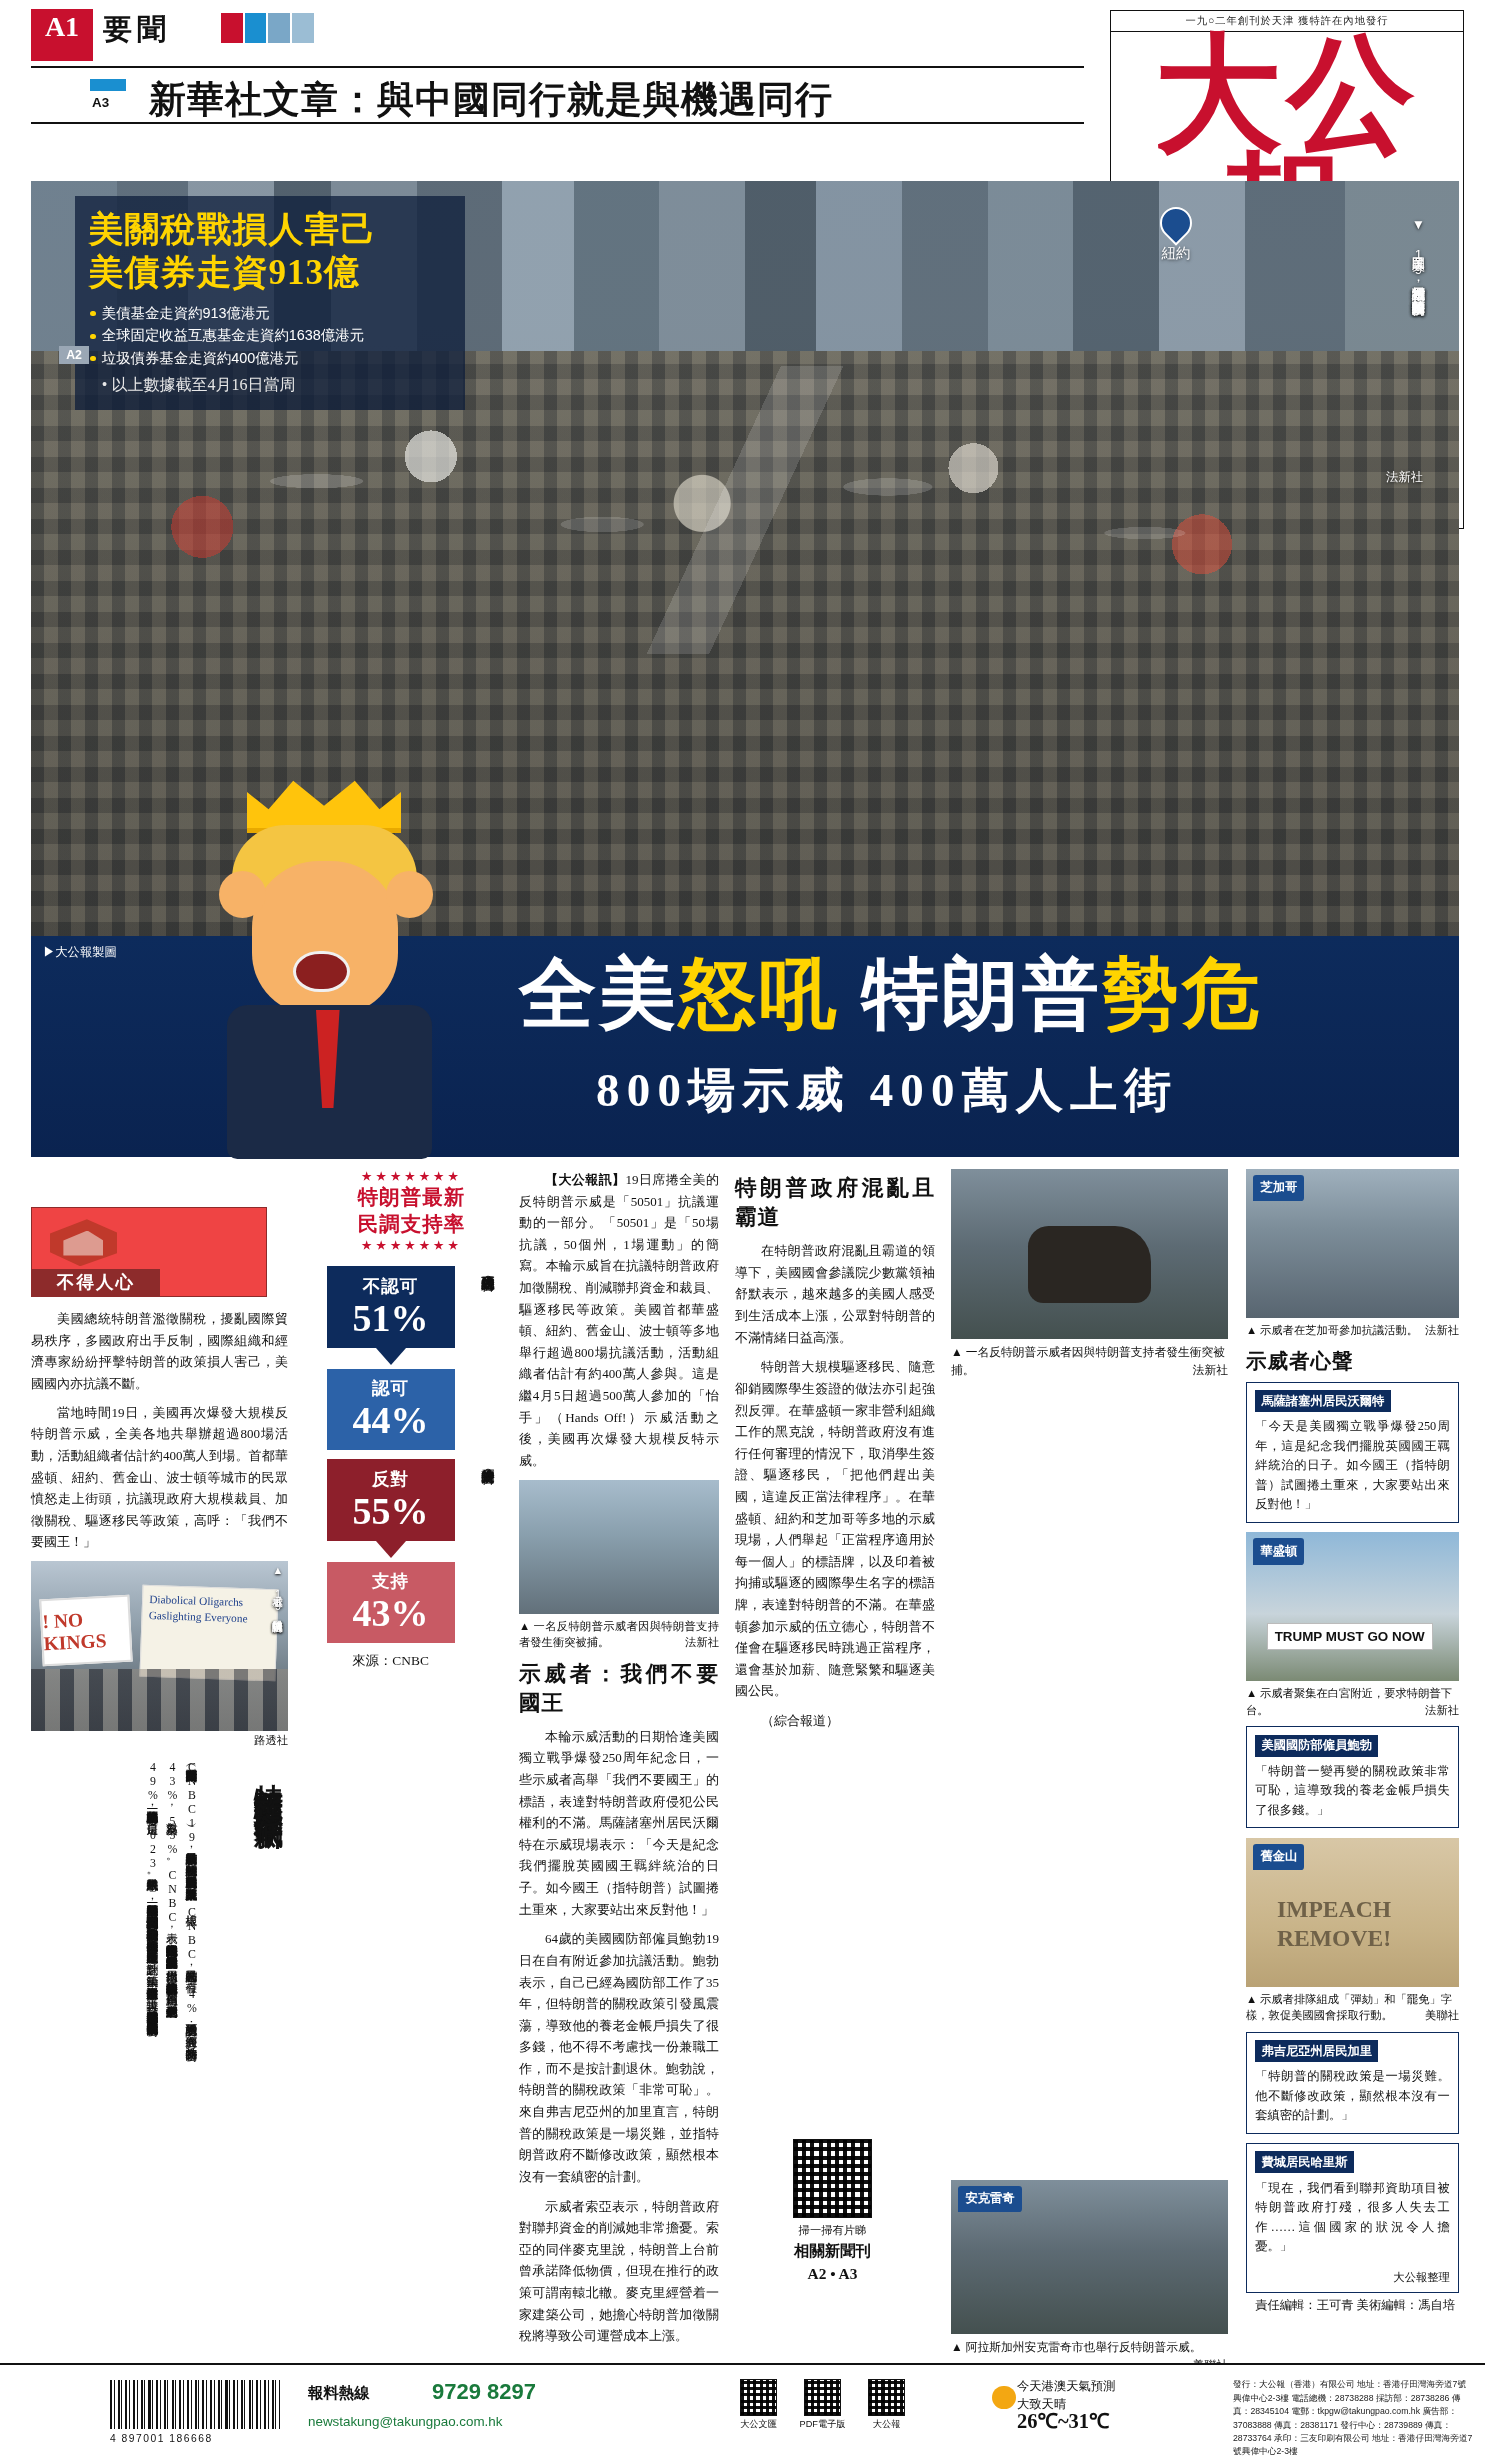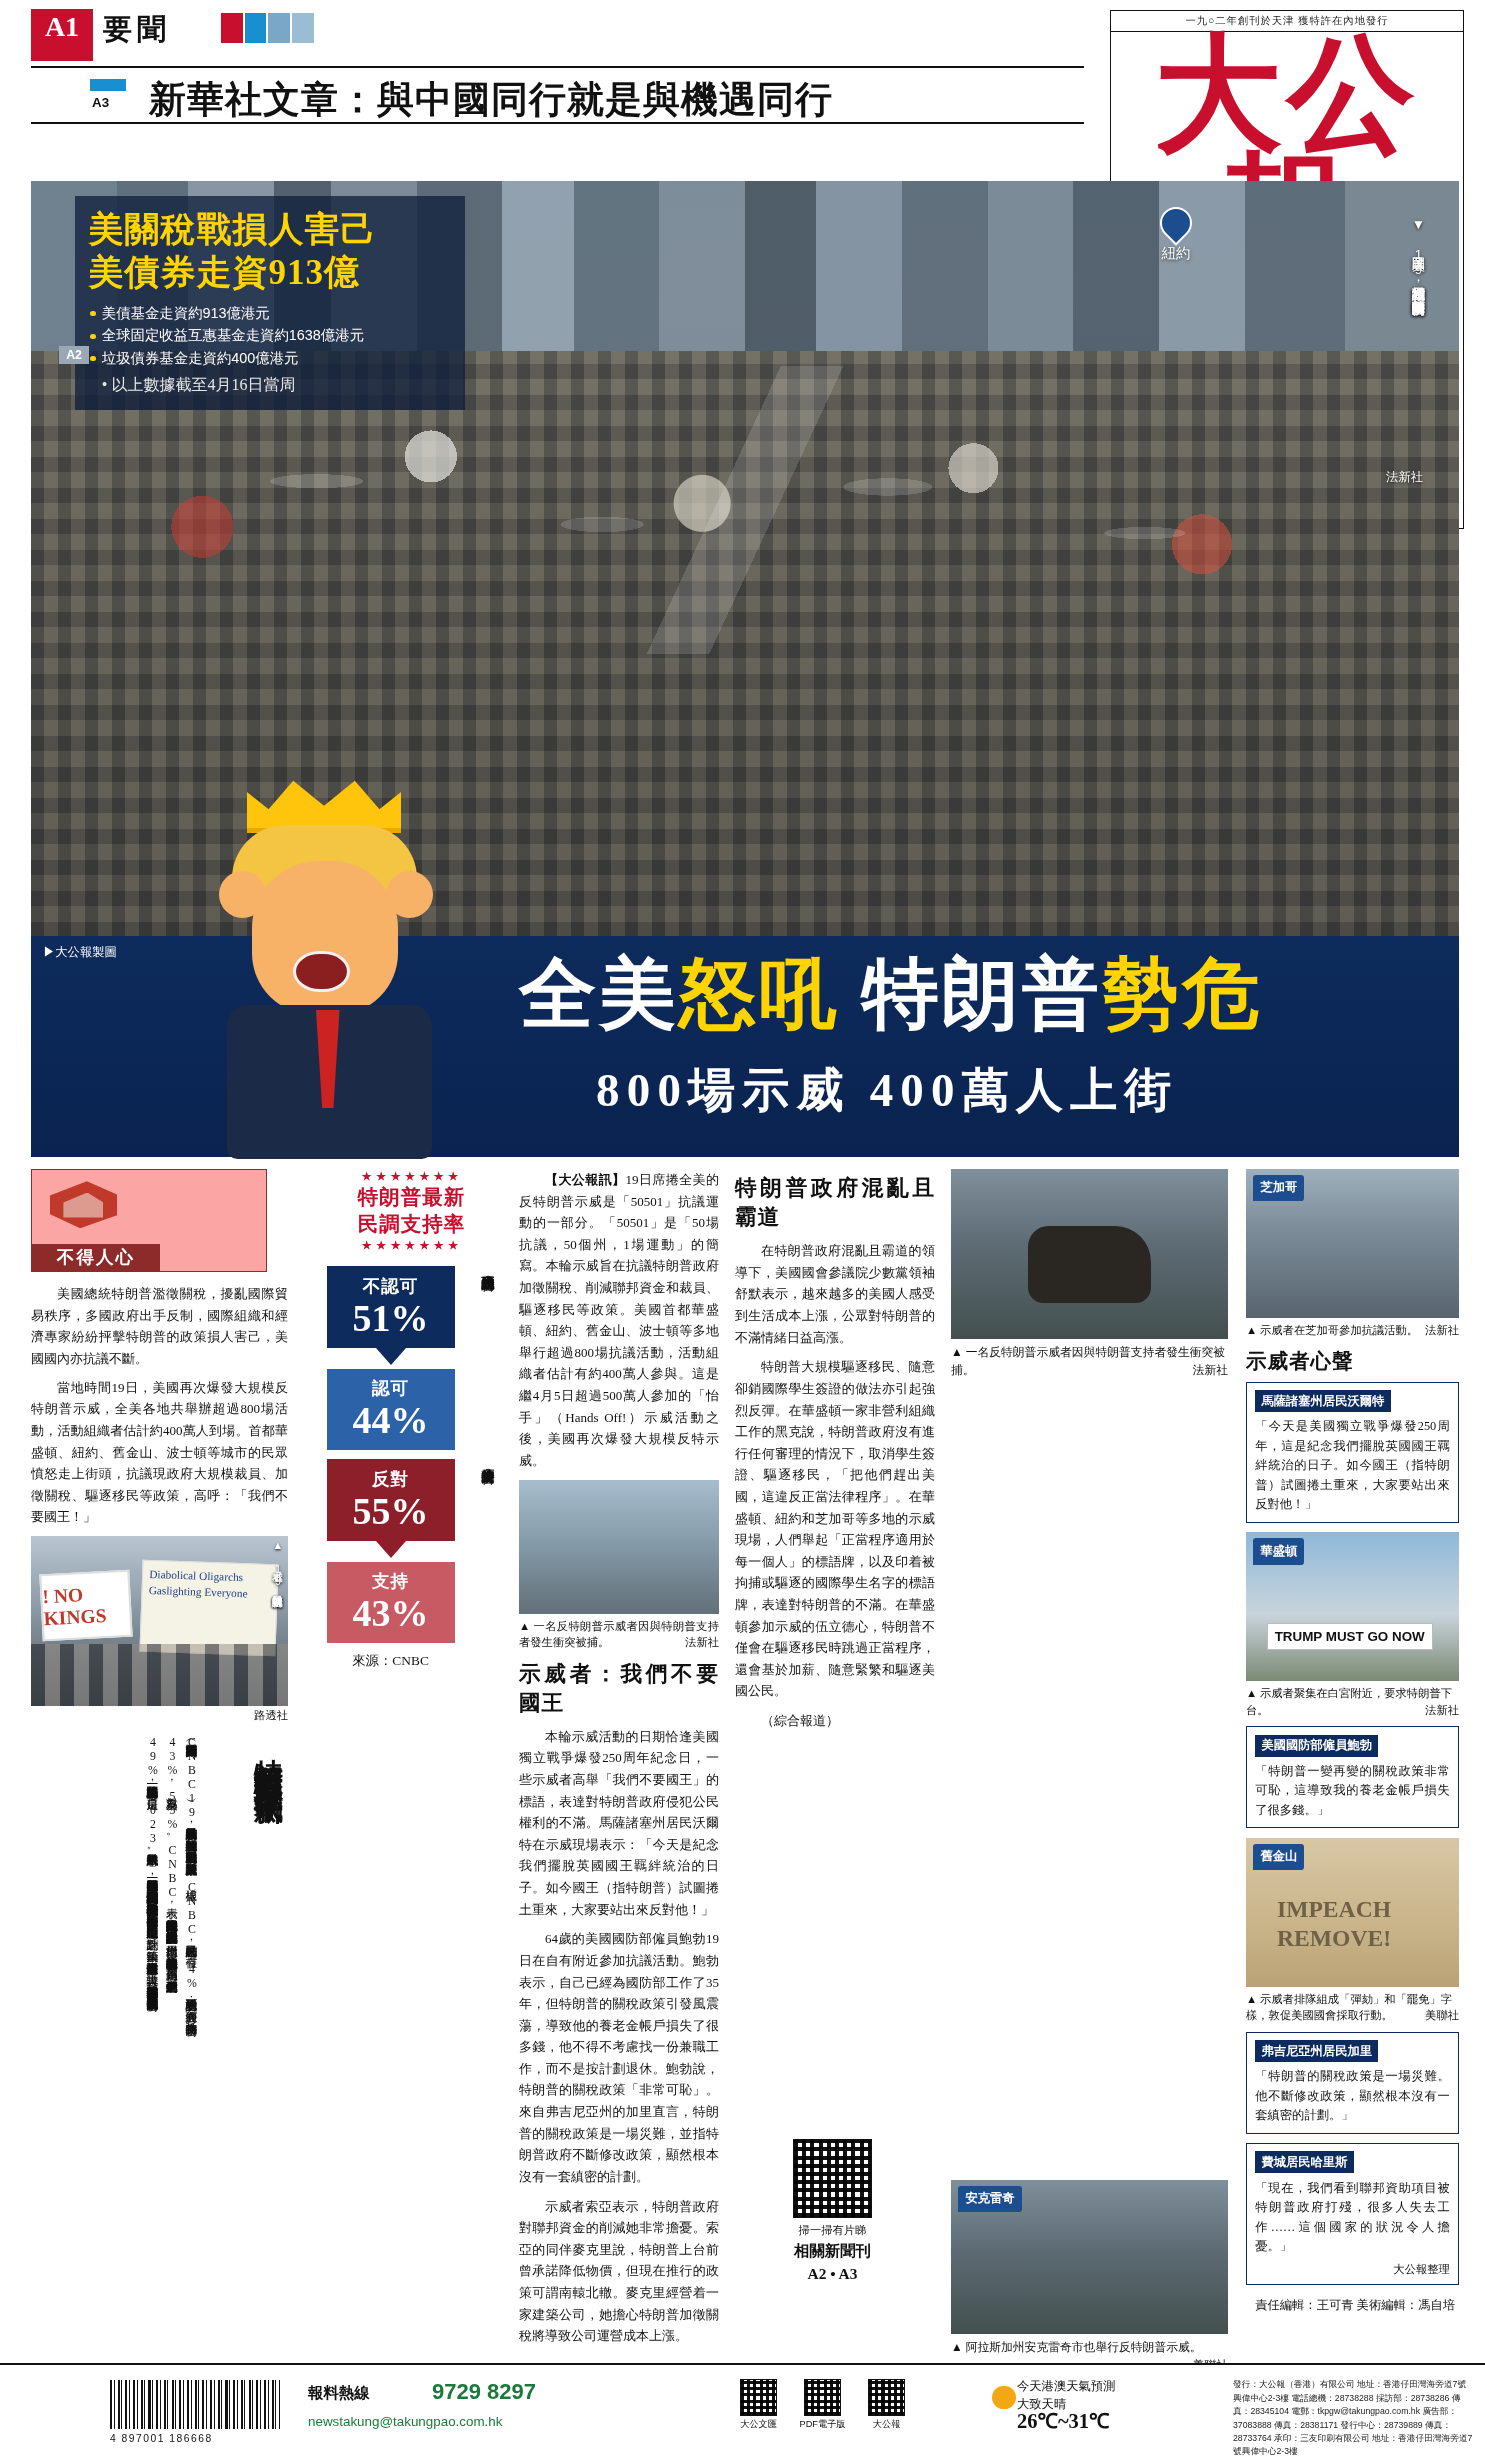--- a/index.html
+++ b/index.html
@@ -233,21 +233,21 @@
   }
   .cari-hand-l { left: 49px; top: 100px; }
   .cari-hand-r { left: 216px; top: 100px; }
 
   
   .content { position: absolute; left: 31px; top: 1169px; width: 1428px; height: 1182px; }
 
   
   .col1 { position: absolute; left: 0; top: 0; width: 280px; }
   .badge-card {
-    position: relative; width: 236px; height: 103px; border: 1.5px solid #8d2b2b; background: #fca5a5;
+    position: relative; width: 236px; height: 90px; border: 1.5px solid #8d2b2b; background: #ef4444; margin-top: 38px;
   }
   .badge-card .glyph {
     position: absolute; left: 18px; top: 11.3px; width: 67px; height: 47px;
     background: #c0392b; clip-path: polygon(0 30%,55% 0,100% 28%,100% 72%,45% 100%,0 70%);
   }
   .badge-card .glyph:after {
     content: ""; position: absolute; left: 13.4px; top: 11.3px; width: 40px; height: 25px;
     background: #f4ece4; clip-path: polygon(0 40%,60% 0,100% 40%,100% 100%,0 100%);
     opacity: .55;
   }
@@ -695,21 +695,21 @@
       </div>
 
       <div class="quote-card">
         <div class="quote-city">弗吉尼亞州居民加里</div>
         <div class="quote-text">「特朗普的關稅政策是一場災難。他不斷修改政策，顯然根本沒有一套縝密的計劃。」</div>
       </div>
 
       <div class="quote-card">
         <div class="quote-city">費城居民哈里斯</div>
         <div class="quote-text">「現在，我們看到聯邦資助項目被特朗普政府打殘，很多人失去工作……這個國家的狀況令人擔憂。」</div>
-        <div style="text-align:right;font-size:11.3px;margin-top:5px;">大公報整理</div>
+        <div style="text-align:right;font-size:11.3px;margin-top:13px;">大公報整理</div>
       </div>
     </div>
   </div>
 
   <div class="foot-credits">責任編輯：王可青   美術編輯：馮自培</div>
 
   <div class="footer">
     <div class="barcode"></div>
     <div class="barcode-num">4 897001 186668</div>
     <div class="hotline-label">報料熱線</div>

